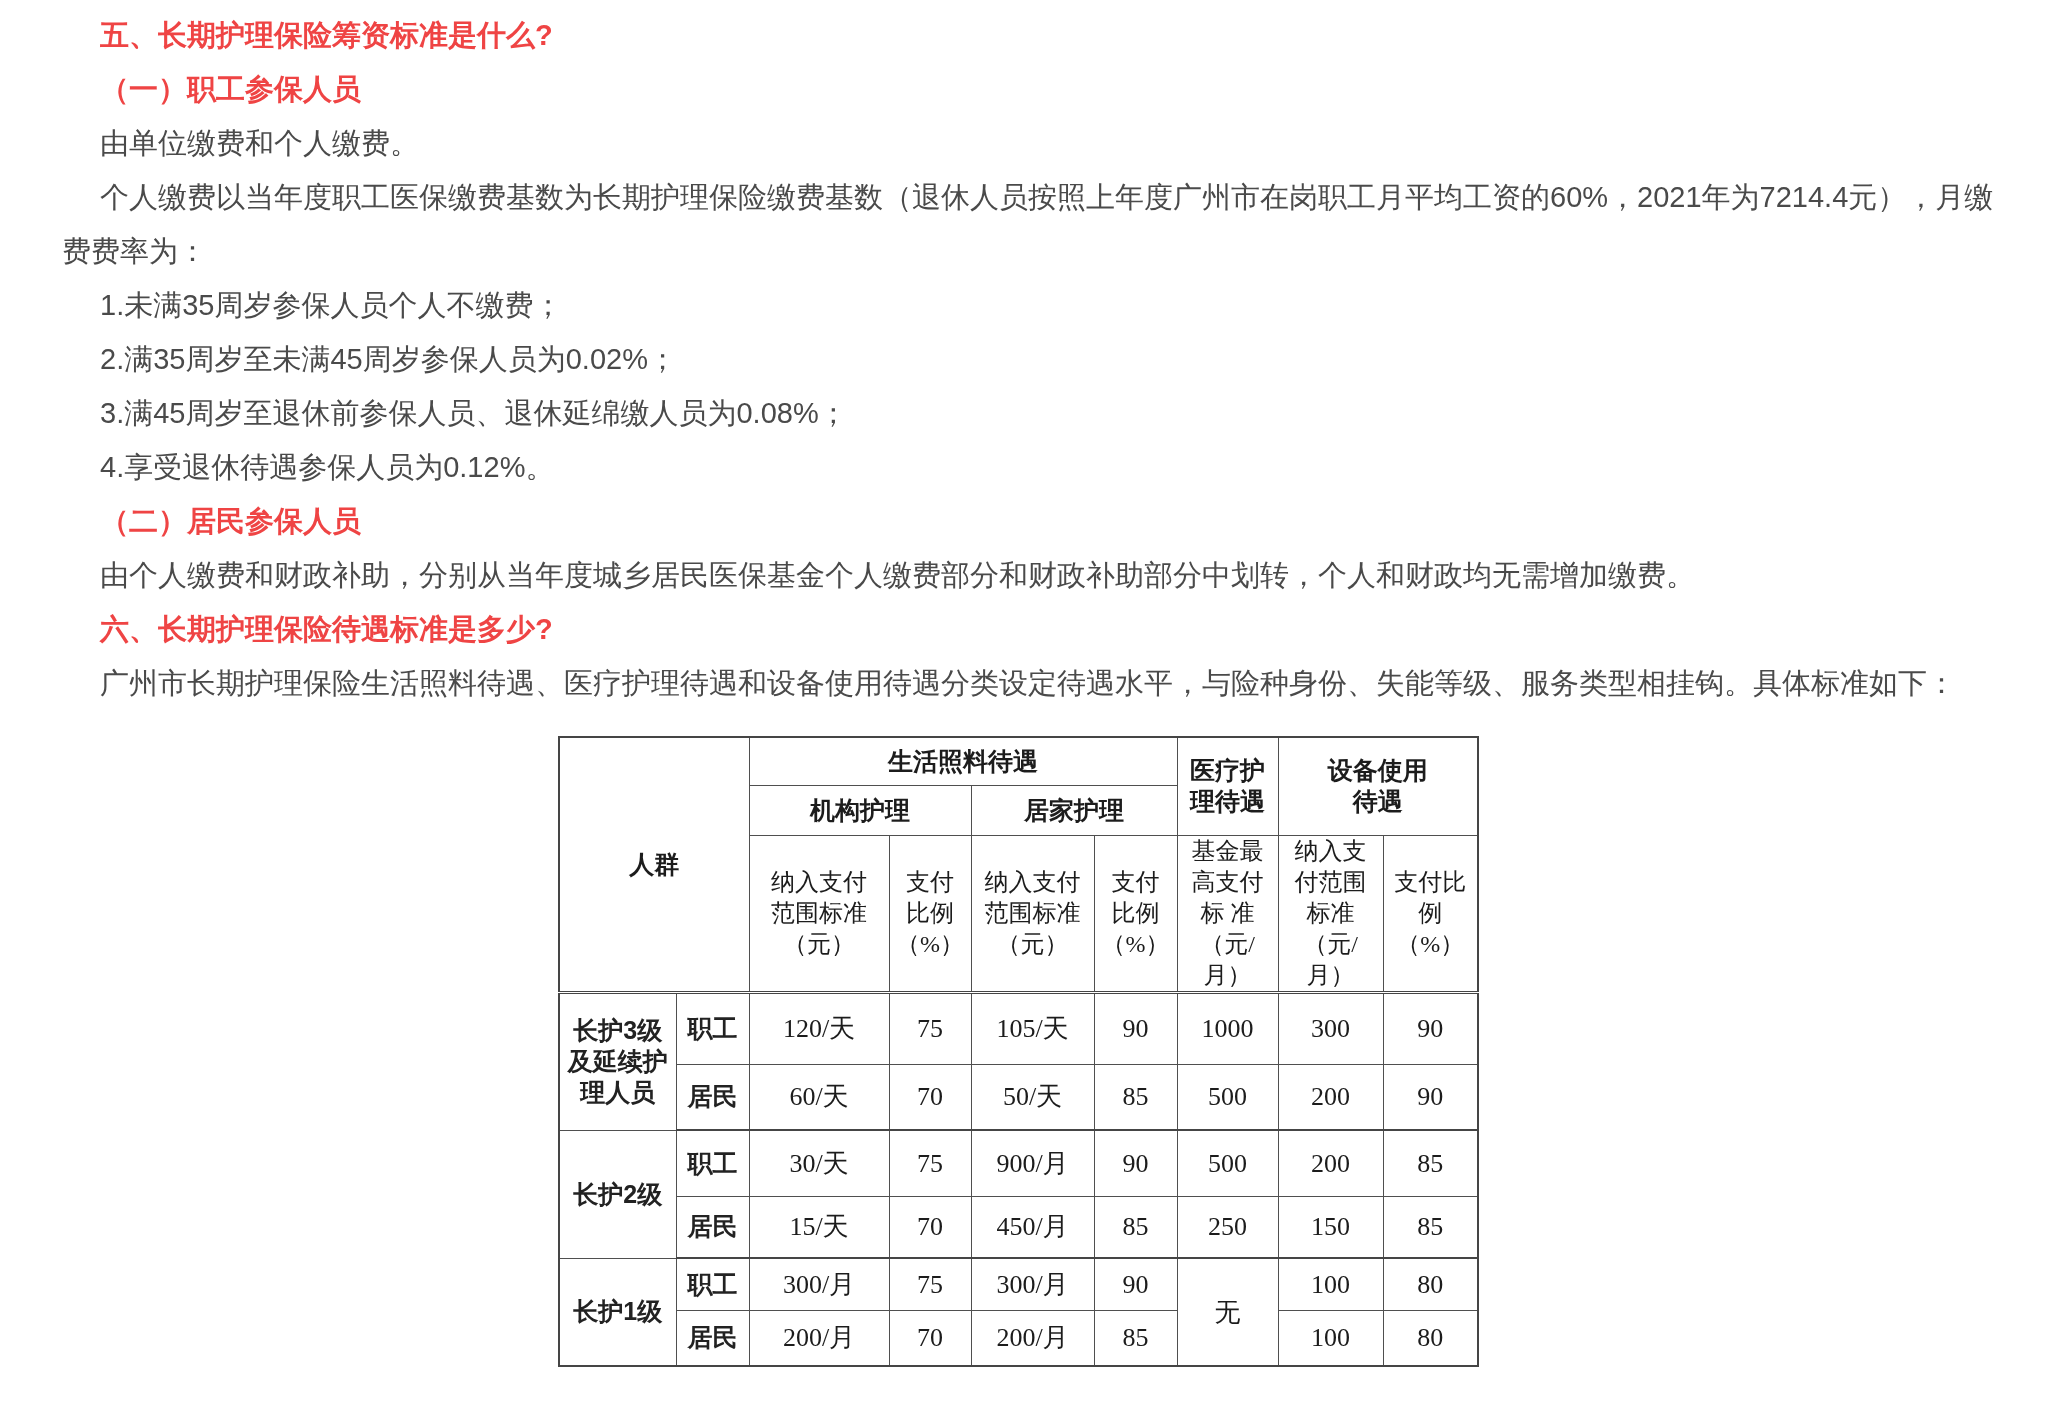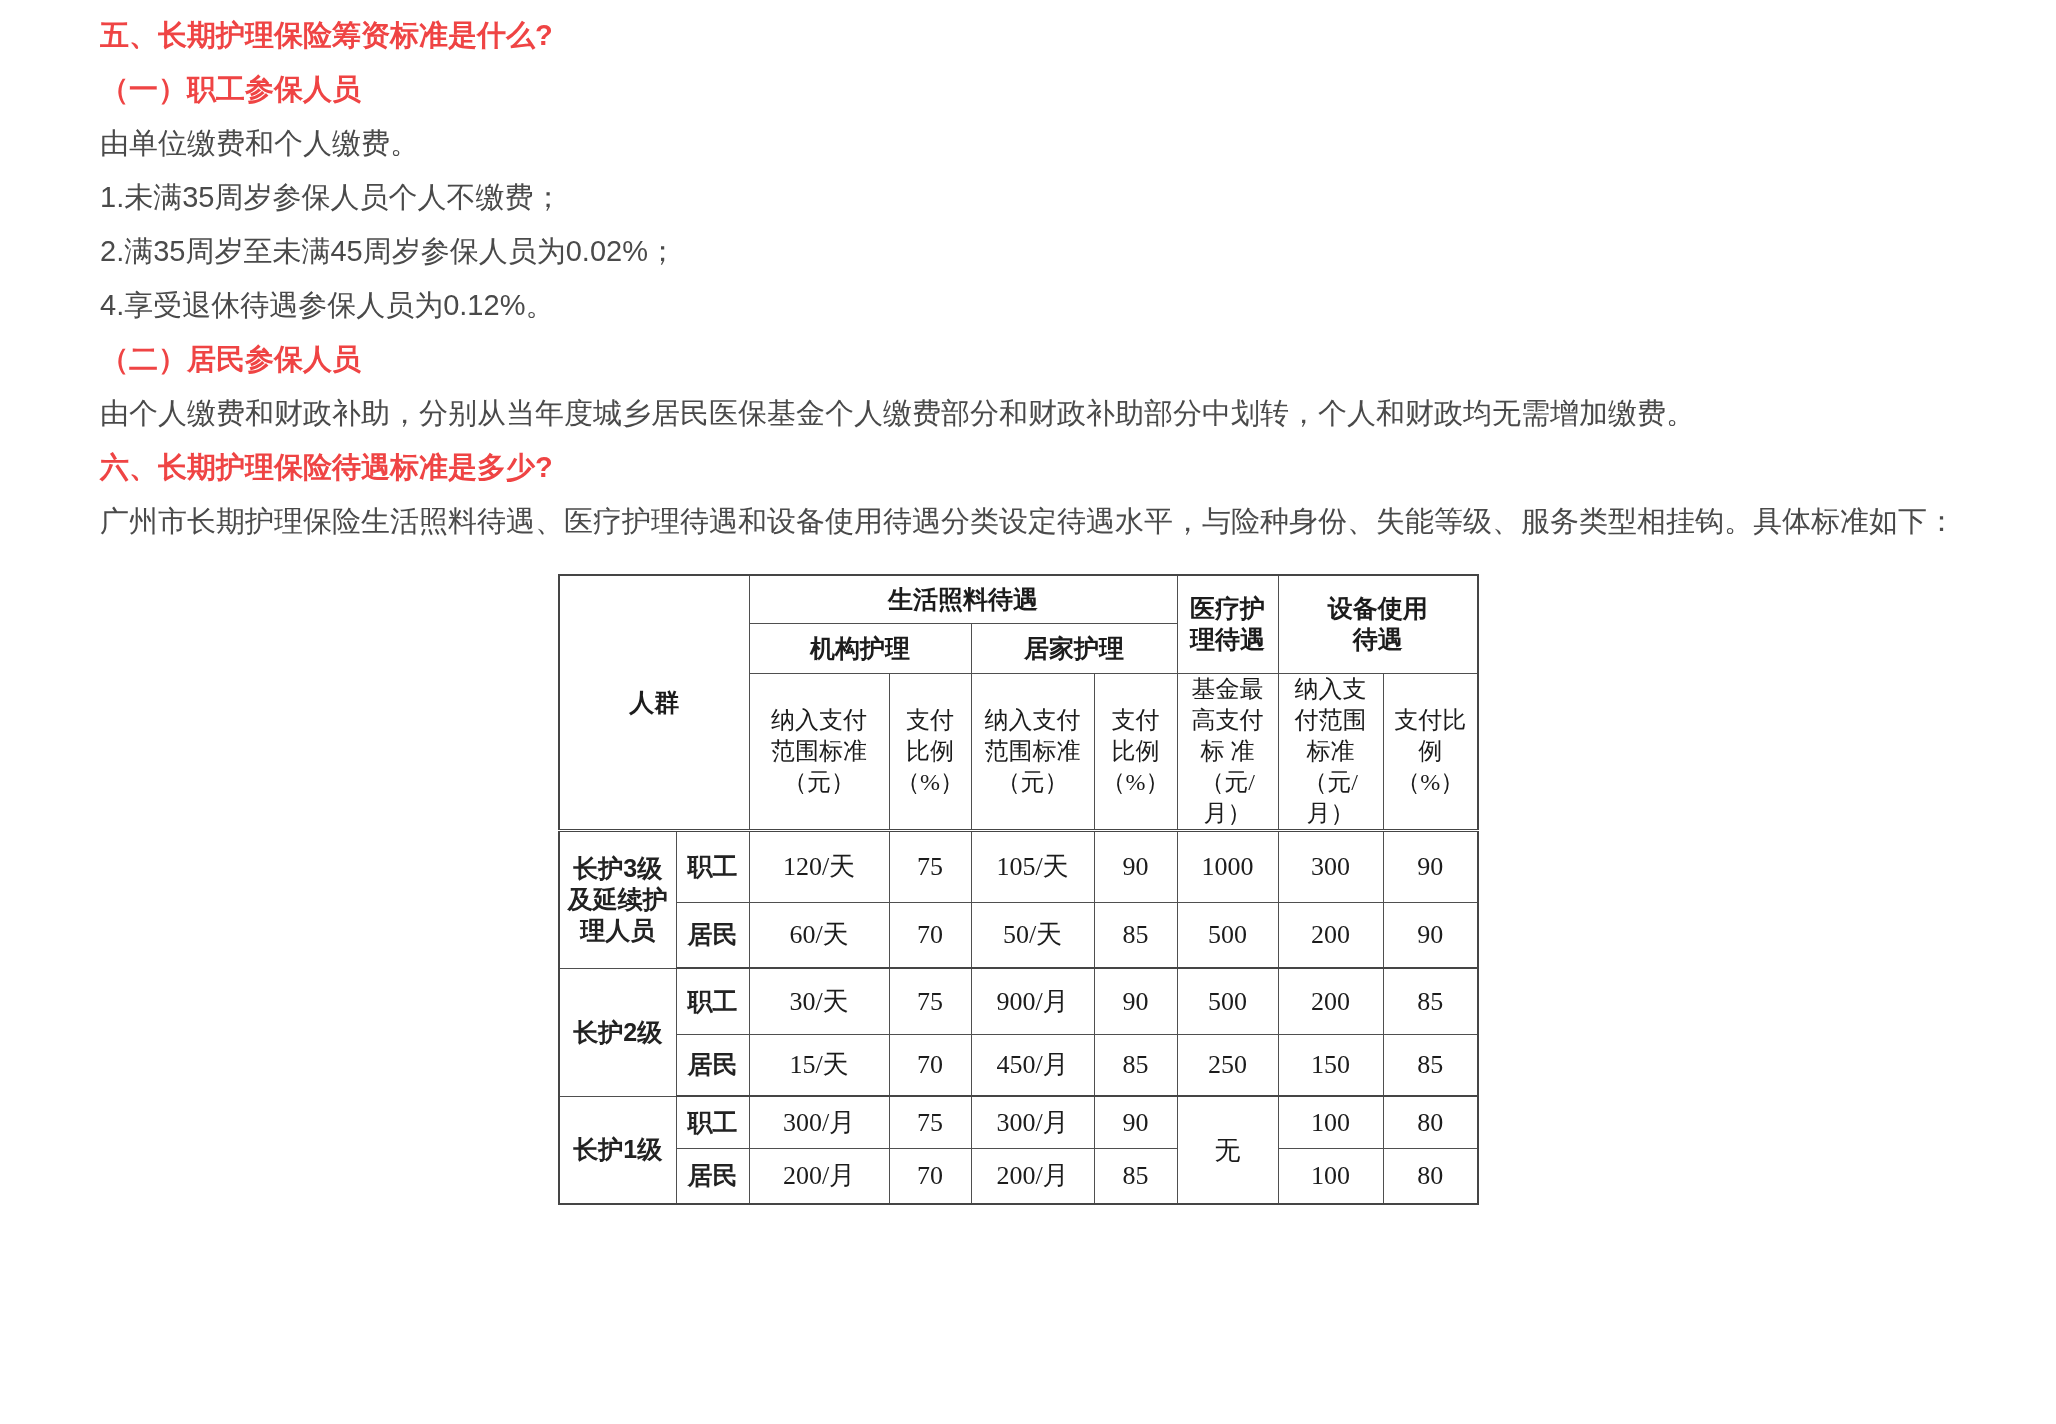--- a/index.html
+++ b/index.html
@@ -44,22 +44,24 @@
   tr.r1{height:72px;} tr.r2{height:66px;} tr.r3{height:66px;}
   tr.r4{height:62px;} tr.r5{height:52px;} tr.r6{height:56px;}
 </style>
 </head>
 <body>
 
 <div class="article">
   <p class="hd">五、长期护理保险筹资标准是什么?</p>
   <p class="hd">（一）职工参保人员</p>
   <p>由单位缴费和个人缴费。</p>
+  <p>个人缴费以当年度职工医保缴费基数为长期护理保险缴费基数（退休人员按照上年度广州市在岗职工月平均工资的60%，2021年为7214.4元），月缴费费率为：</p>
   <p>1.未满35周岁参保人员个人不缴费；</p>
   <p>2.满35周岁至未满45周岁参保人员为0.02%；</p>
+  <p>3.满45周岁至退休前参保人员、退休延绵缴人员为0.08%；</p>
   <p>4.享受退休待遇参保人员为0.12%。</p>
   <p class="hd">（二）居民参保人员</p>
   <p>由个人缴费和财政补助，分别从当年度城乡居民医保基金个人缴费部分和财政补助部分中划转，个人和财政均无需增加缴费。</p>
   <p class="hd">六、长期护理保险待遇标准是多少?</p>
   <p>广州市长期护理保险生活照料待遇、医疗护理待遇和设备使用待遇分类设定待遇水平，与险种身份、失能等级、服务类型相挂钩。具体标准如下：</p>
 </div>
 
 <div class="table-wrap">
 <table class="bt">
   <colgroup>

